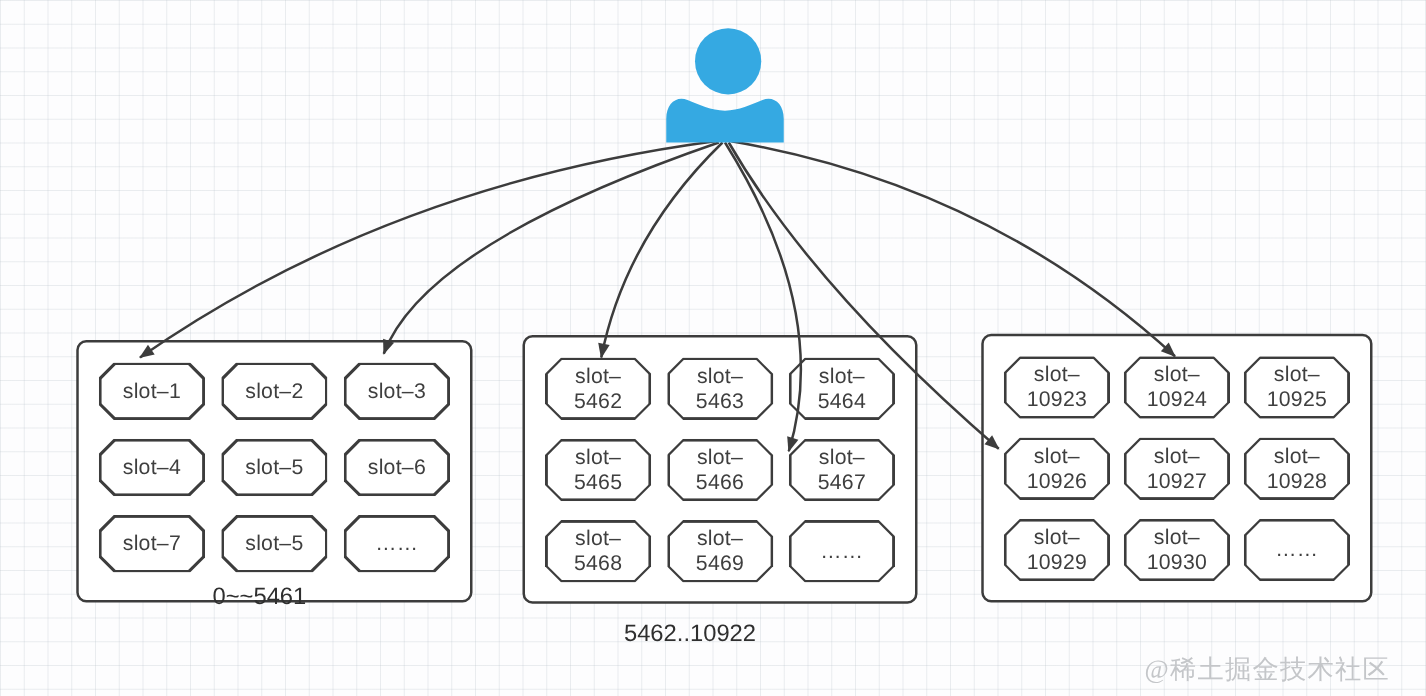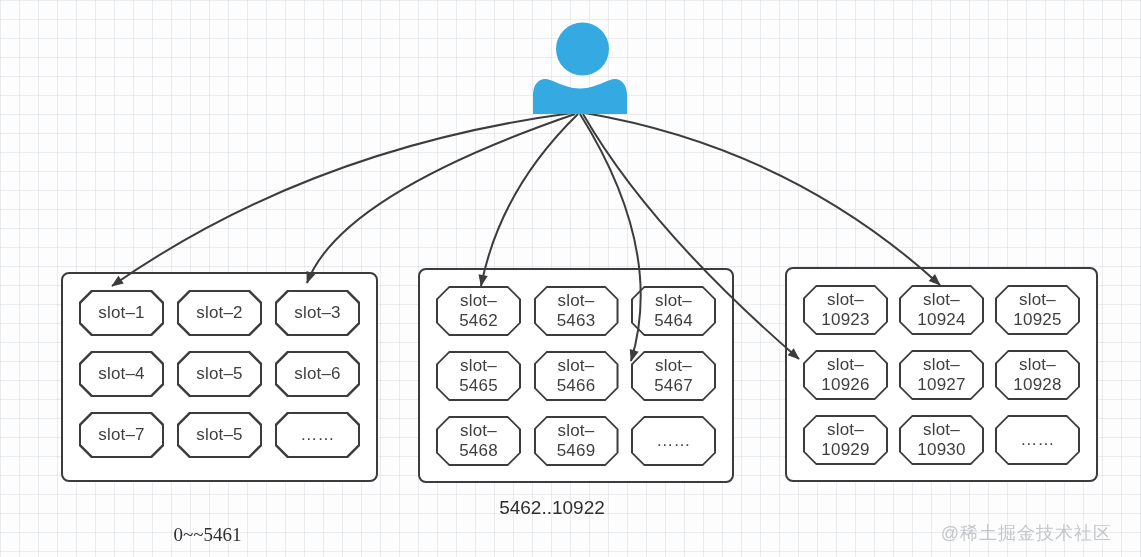--- a/index.html
+++ b/index.html
@@ -49,26 +49,26 @@
     display:flex;align-items:center;justify-content:center;
   }
   .oct-label{
     font-size:17px;line-height:20px;color:#3f3f3f;
     text-align:center;white-space:pre-line;letter-spacing:0.2px;
   }
   .range-label{
     position:absolute;text-align:center;
     font-size:19px;color:#2f2f2f;z-index:2;
   }
-  .label-0{left:49px;top:524px;width:317px;font-family:Liberation Serif, serif;}
+  .label-0{left:49px;top:467px;width:317px;}
   .label-1{left:394px;top:497px;width:316px;}
   .label-2{left:785px;top:494px;width:313px;}
   .watermark{
     position:absolute;right:29px;top:521px;
-    font-size:18px;color:#c4c6c9;z-index:3;letter-spacing:1px;
+    font-size:21px;color:#c4c6c9;z-index:3;letter-spacing:1px;font-family:Liberation Serif, serif;
   }
 </style>
 </head>
 <body>
 
 <div class="canvas">
 
   <svg id="arrow-svg" xmlns="http://www.w3.org/2000/svg">
     <defs>
       <marker id="ah" viewBox="0 0 10 8" refX="9" refY="4" markerWidth="6.5" markerHeight="5.2" orient="auto">

